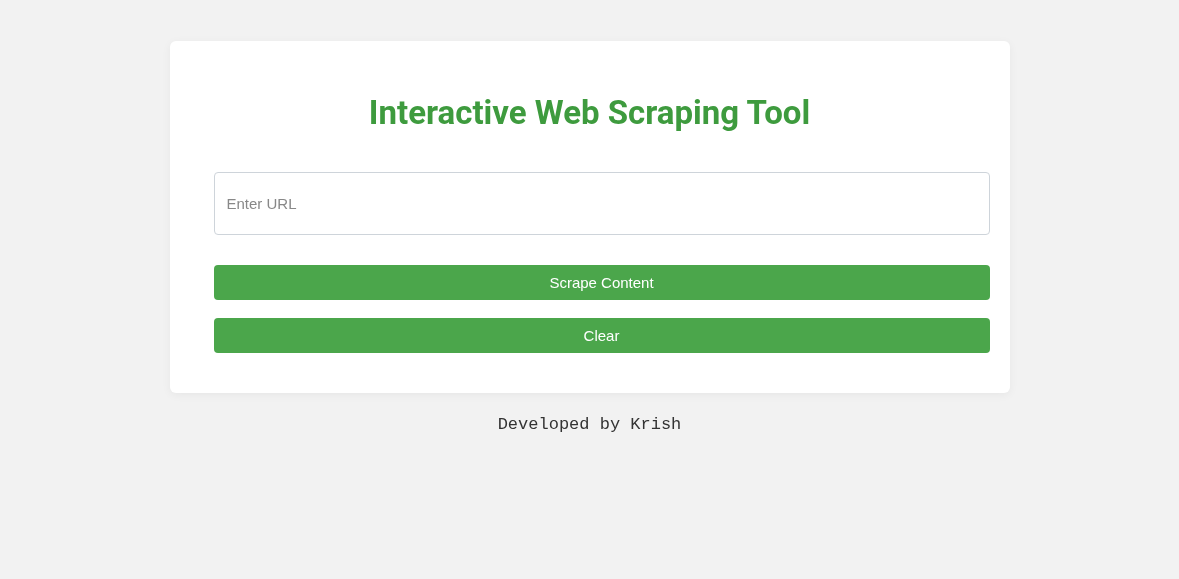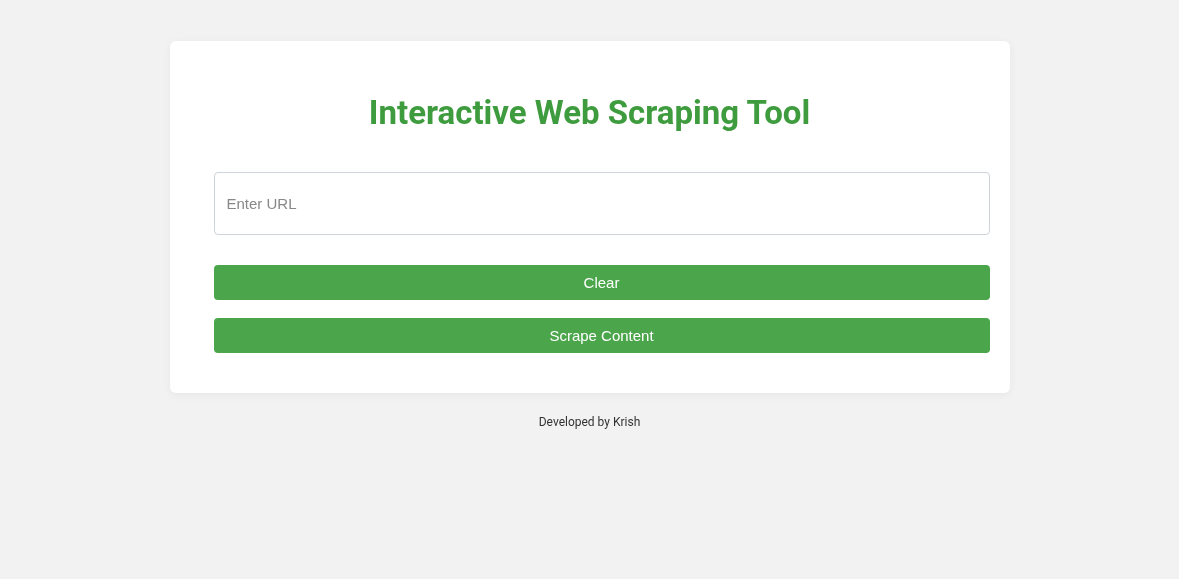--- a/index.html
+++ b/index.html
@@ -62,39 +62,40 @@
     }
     .btn-group:last-child {
       margin-bottom: 0;
     }
     .footer {
       text-align: center;
       margin-top: 22px;
       color: #333;
     }
     .footer-line {
-      font-size: 12px;
+      font-size: 17px;
       margin-bottom: 14px;
+      font-family: Liberation Mono, monospace;
     }
   </style>
 </head>
 <body>
 
 <div class="card">
   <h1 class="page-title">Interactive Web Scraping Tool</h1>
 
   <div class="form-group">
     <input type="text" class="text-input" placeholder="Enter URL" style="">
   </div>
 
 
   <div class="btn-group">
-    <button class="btn">Clear</button>
+    <button class="btn">Scrape Content</button>
   </div>
 
   <div class="btn-group">
-    <button class="btn">Scrape Content</button>
+    <button class="btn">Clear</button>
   </div>
 </div>
 
 <div class="footer">
   <p class="footer-line">Developed by Krish</p>
 </div>
 
 </body></html>

